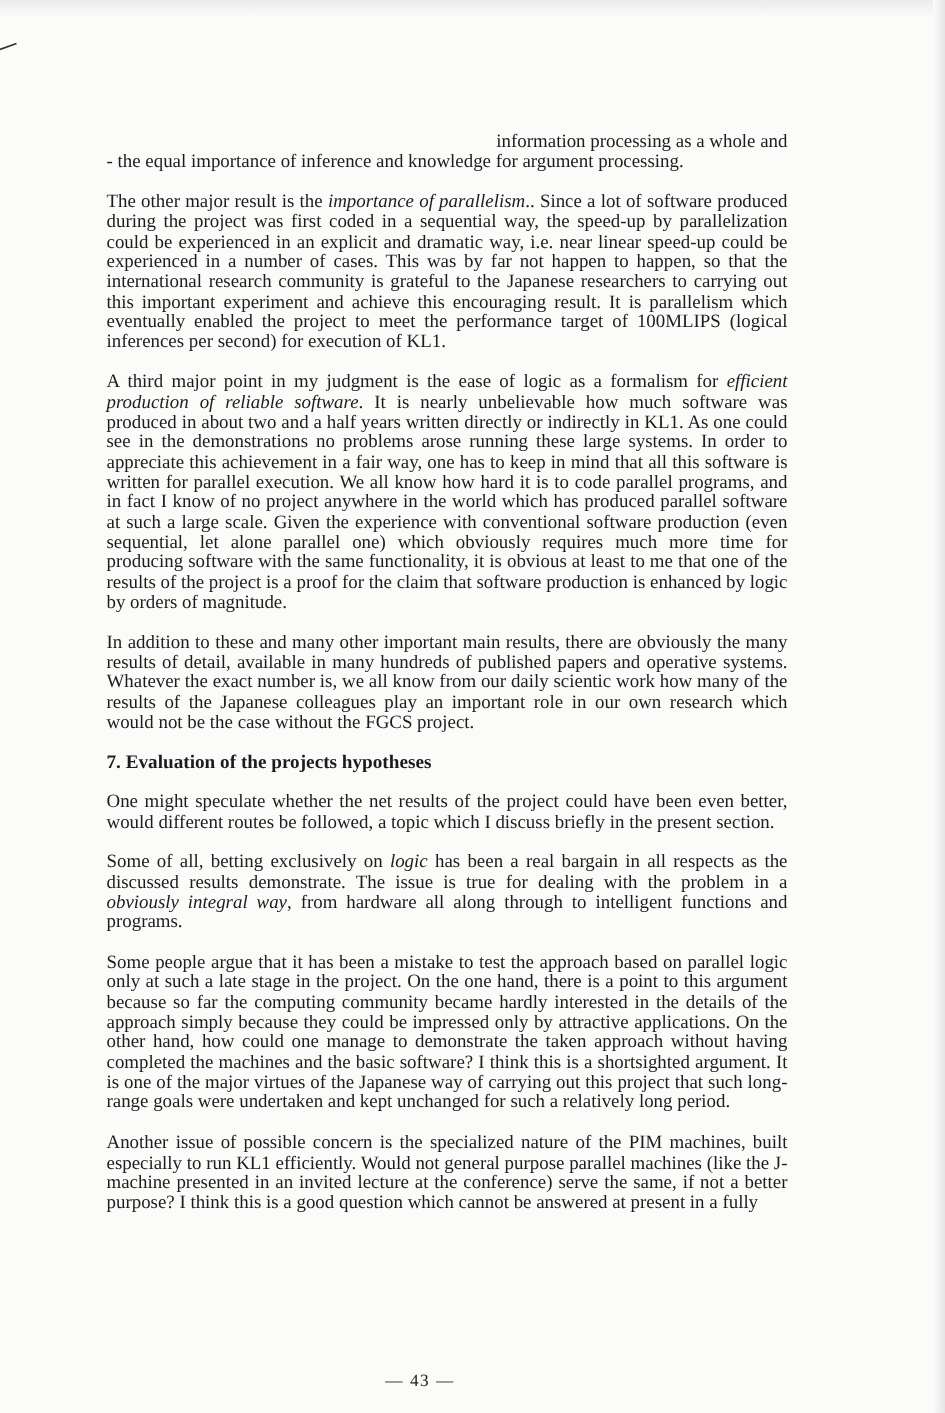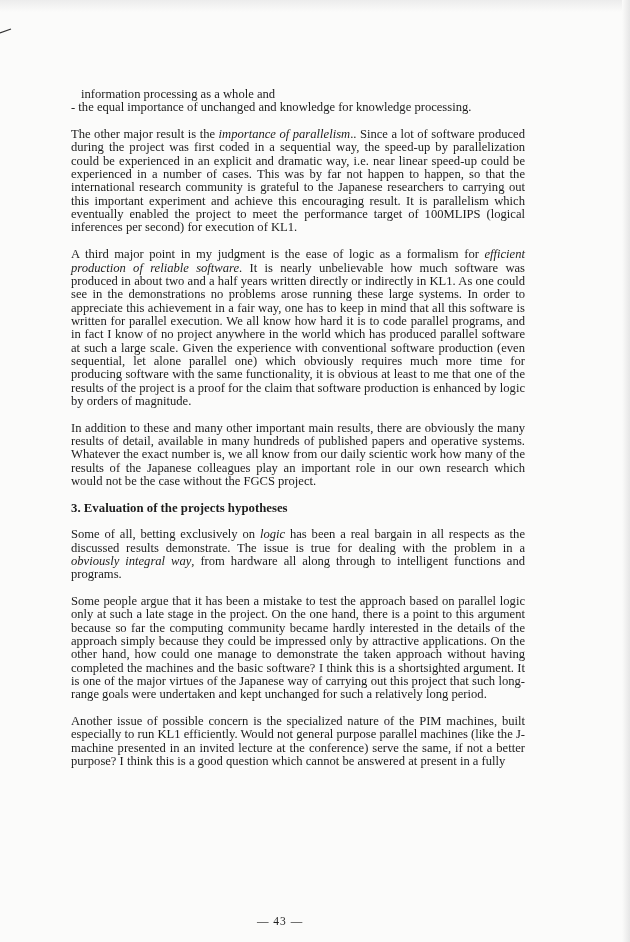--- a/index.html
+++ b/index.html
@@ -20,48 +20,49 @@
   }
   .scan-mark {
     position: absolute; left: 0; top: 28px; width: 12px; height: 6px;
   }
   .page {
     position: absolute; left: 71px; top: 88px; width: 454px;
     font-size: 12.6px; line-height: 13.35px;
   }
   .para { margin: 0 0 13.4px 0; text-align: justify; }
   .list-line { margin: 0; }
-  .list-line.indent { padding-left: 10px; }
+  .list-line.indent { padding-left: 10px; text-align: right; }
   .list-block { margin: 0 0 13.4px 0; }
   .heading { font-weight: bold; margin: 11px 0 13px 0; font-size: 12.8px; }
   .footer {
     position: absolute; left: 0; width: 560px; top: 915px;
     text-align: center; font-size: 11.5px; letter-spacing: 1px;
   }
   i { font-style: italic; margin-top: 12px; }
 </style>
 </head>
 <body>
 
 <div class="top-shade"></div>
 <div class="right-edge"></div>
 <svg class="scan-mark" viewBox="0 0 12 6">
   <path d="M0 5 L11 1" stroke="#333" stroke-width="1.2" fill="none"></path>
 </svg>
 
 <div class="page">
   <div class="list-block">
     <p class="list-line indent">information processing as a whole and</p>
-    <p class="list-line">- the equal importance of unchanged and knowledge for knowledge processing.</p>
+    <p class="list-line">- the equal importance of inference and knowledge for argument processing.</p>
   </div>
 
   <p class="para"><span>The other major result is the </span><i>importance of parallelism</i><span>.. Since a lot of software produced during the project was first coded in a sequential way, the speed-up by parallelization could be experienced in an explicit and dramatic way, i.e. near linear speed-up could be experienced in a number of cases. This was by far not happen to happen, so that the international research community is grateful to the Japanese researchers to carrying out this important experiment and achieve this encouraging result. It is parallelism which eventually enabled the project to meet the performance target of 100MLIPS (logical inferences per second) for execution of KL1.</span></p>
   <p class="para"><span>A third major point in my judgment is the ease of logic as a formalism for </span><i>efficient production of reliable software</i><span>. It is nearly unbelievable how much software was produced in about two and a half years written directly or indirectly in KL1. As one could see in the demonstrations no problems arose running these large systems. In order to appreciate this achievement in a fair way, one has to keep in mind that all this software is written for parallel execution. We all know how hard it is to code parallel programs, and in fact I know of no project anywhere in the world which has produced parallel software at such a large scale. Given the experience with conventional software production (even sequential, let alone parallel one) which obviously requires much more time for producing software with the same functionality, it is obvious at least to me that one of the results of the project is a proof for the claim that software production is enhanced by logic by orders of magnitude.</span></p>
   <p class="para"><span>In addition to these and many other important main results, there are obviously the many results of detail, available in many hundreds of published papers and operative systems. Whatever the exact number is, we all know from our daily scientic work how many of the results of the Japanese colleagues play an important role in our own research which would not be the case without the FGCS project.</span></p>
 
-  <p class="heading">3. Evaluation of the projects hypotheses</p>
+  <p class="heading">7. Evaluation of the projects hypotheses</p>
 
+  <p class="para"><span>One might speculate whether the net results of the project could have been even better, would different routes be followed, a topic which I discuss briefly in the present section.</span></p>
   <p class="para"><span>Some of all, betting exclusively on </span><i>logic</i><span> has been a real bargain in all respects as the discussed results demonstrate.  The issue is true for dealing with the problem in a </span><i>obviously integral way</i><span>, from hardware all along through to intelligent functions and programs.</span></p>
   <p class="para"><span>Some people argue that it has been a mistake to test the approach based on parallel logic only at such a late stage in the project. On the one hand, there is a point to this argument because so far the computing community became hardly interested in the details of the approach simply because they could be impressed only by attractive applications. On the other hand, how could one manage to demonstrate the taken approach without having completed the machines and the basic software? I think this is a shortsighted argument. It is one of the major virtues of the Japanese way of carrying out this project that such long-range goals were undertaken and kept unchanged for such a relatively long period.</span></p>
   <p class="para"><span>Another issue of possible concern is the specialized nature of the PIM machines, built especially to run KL1 efficiently. Would not general purpose parallel machines (like the J-machine presented in an invited lecture at the conference) serve the same, if not a better purpose? I think this is a good question which cannot be answered at present in a fully</span></p>
 </div>
 
 <div class="footer">— 43 —</div>
 
 </body></html>

